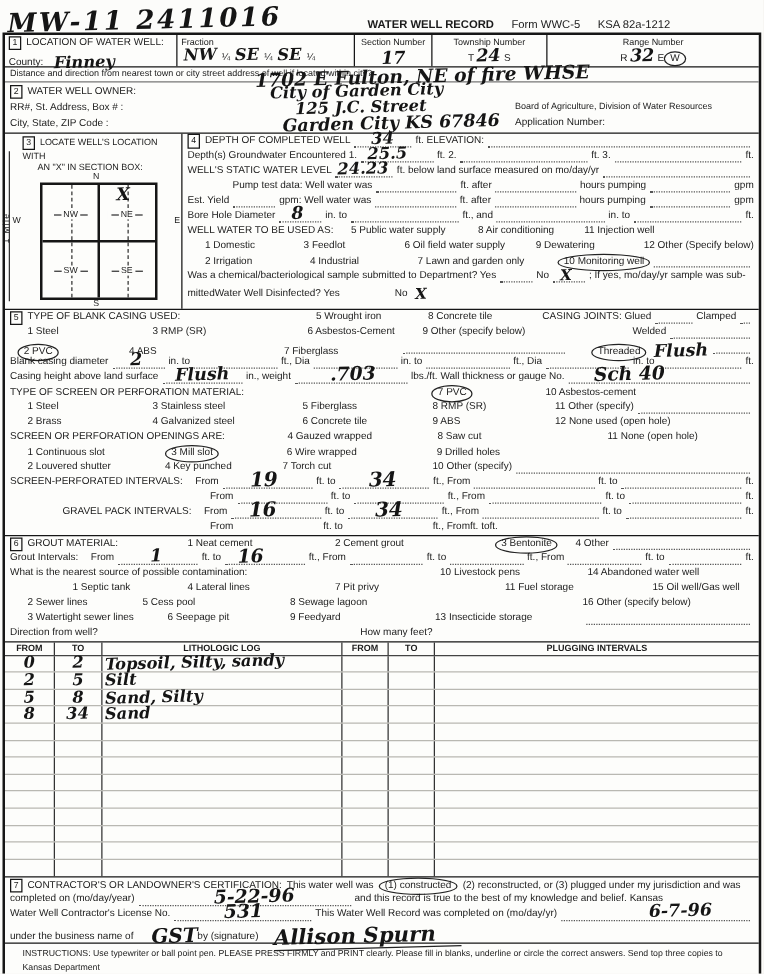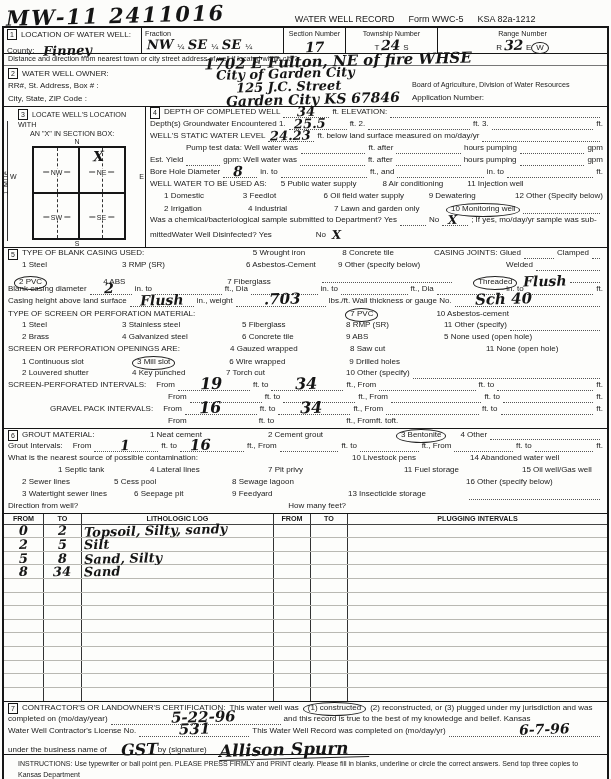--- a/index.html
+++ b/index.html
@@ -2,21 +2,21 @@
 <html><head>
 <meta charset="utf-8">
 <style>
   html,body{margin:0;padding:0;background:#efeeea;}
   body{width:611px;height:779px;font-family:"Liberation Sans",sans-serif;color:#1b1b1b;}
   .page{position:relative;width:611px;height:779px;background:#fcfcfa;overflow:hidden;}
   
   .tophdr{display:flex;align-items:flex-end;height:26px;padding:2px 6px 0 6px;box-sizing:border-box;}
   .wellid{font-size:21px;letter-spacing:2px;}
   .hdrmid{flex:1;display:flex;justify-content:center;gap:14px;font-size:9px;align-items:flex-end;padding-bottom:2px;}
-  .hdrmid .b{font-weight:normal;}
+  .hdrmid .b{font-weight:bold;}
   
   .hw{font-family:"DejaVu Serif",serif;font-style:italic;font-weight:700;color:#151515;white-space:nowrap;display:inline-block;transform:rotate(-1.5deg);line-height:1;}
   
   .form{position:relative;margin:0 2px;border:2px solid #161616;background:#fdfdfb;}
   .l{display:flex;align-items:baseline;padding:0 4px;font-size:8px;line-height:1.35;white-space:nowrap;overflow:visible;box-sizing:border-box;}
   .h12{height:12px;} .h11{height:11.5px;}
   .secno{display:inline-block;border:1px solid #161616;font-size:7px;padding:0 2px;margin-right:4px;line-height:1.3;align-self:center;}
   .dd{position:relative;border-bottom:1px dotted #555;height:8px;align-self:flex-end;margin:0 3px 1px 3px;flex:0 0 auto;}
   .dd.f{flex:1 1 8px;}
   .dd>.hw{position:absolute;bottom:-1px;left:5px;}
@@ -343,21 +343,21 @@
         <span style="width:104px;">5  Fiberglass</span>
         <span style="width:98px;">8  RMP (SR)</span>
         <span>11  Other (specify)</span>
         <span class="dd f"></span>
       </div>
       <div class="l h12" style="padding-left:18px;">
         <span style="width:100px;">2  Brass</span>
         <span style="width:120px;">4  Galvanized steel</span>
         <span style="width:104px;">6  Concrete tile</span>
         <span style="width:98px;">9  ABS</span>
-        <span>5  None used (open hole)</span>
+        <span>12  None used (open hole)</span>
       </div>
       <div class="l h12">
         <span style="width:222px;">SCREEN OR PERFORATION OPENINGS ARE:</span>
         <span style="width:120px;">4  Gauzed wrapped</span>
         <span style="width:136px;">8  Saw cut</span>
         <span>11  None (open hole)</span>
       </div>
       <div class="l h12" style="padding-left:18px;">
         <span style="width:110px;">1  Continuous slot</span>
         <span class="circ" style="margin-right:54px;">3  Mill slot</span>

